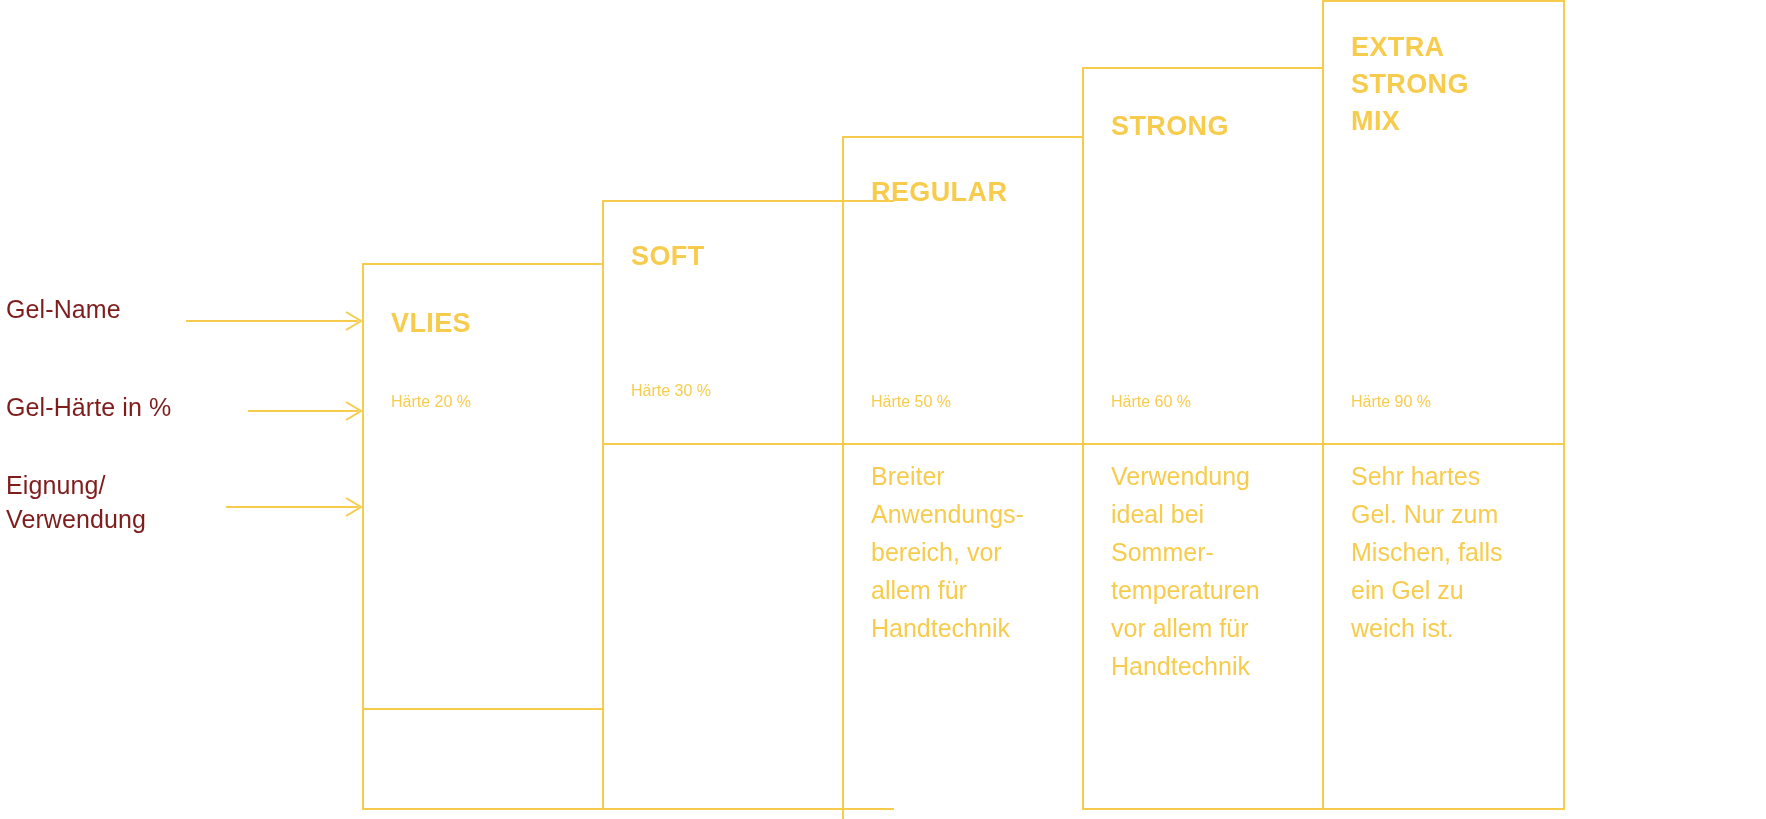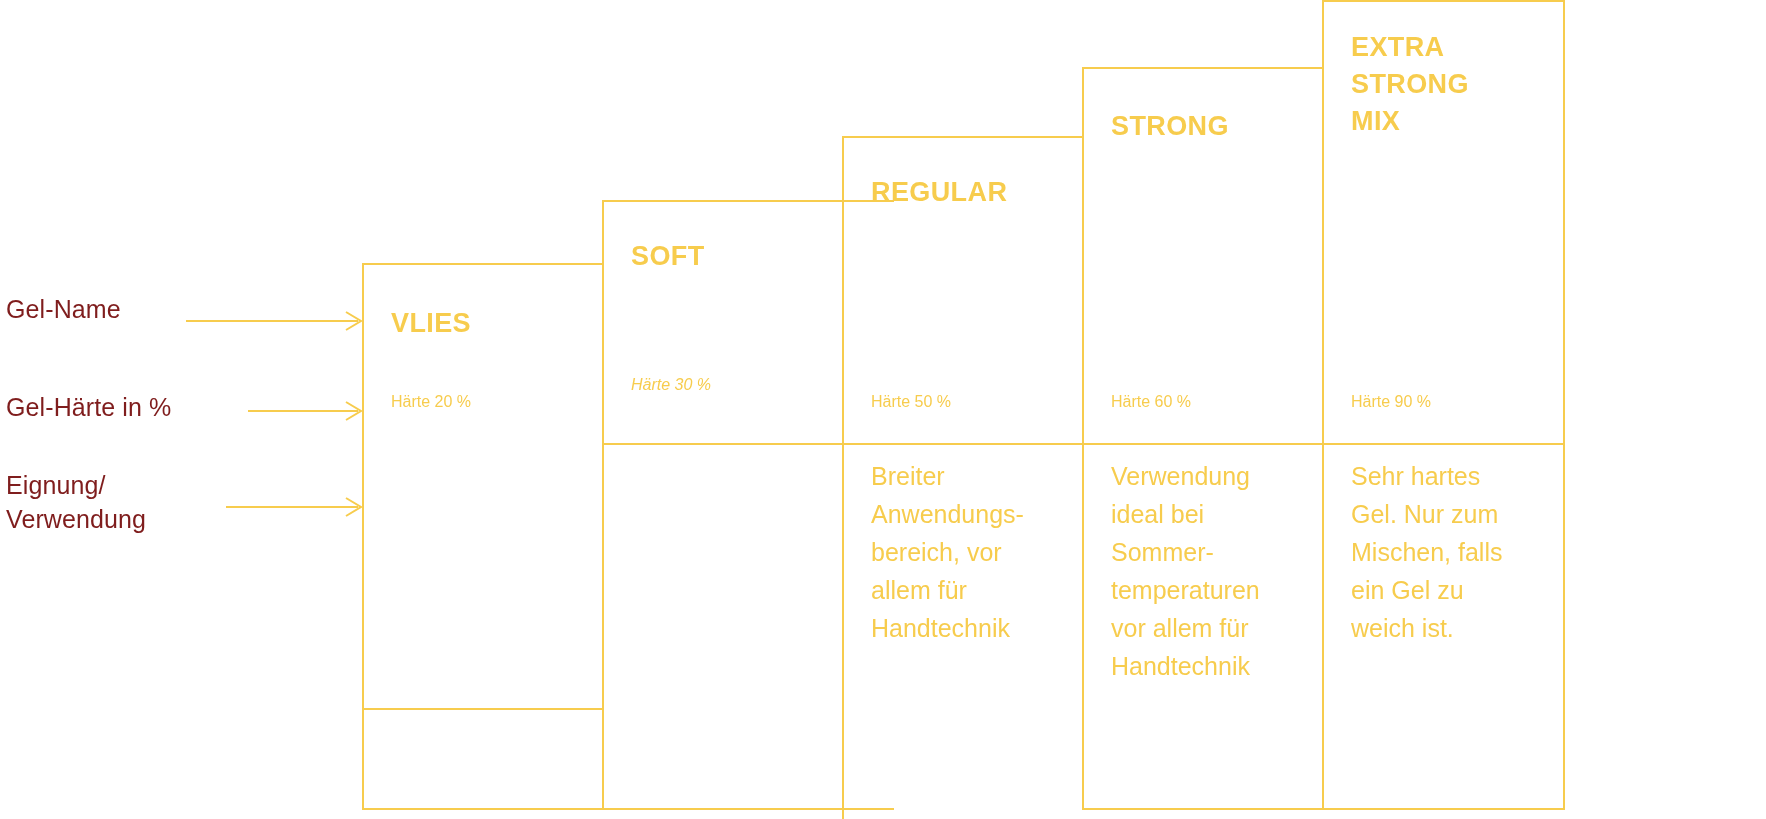--- a/index.html
+++ b/index.html
@@ -129,21 +129,21 @@
 
   <div class="col" style="left:362px; top:263px; width:242px; height:547px;">
     <div class="divider"></div>
     <div class="col-title" style="top:40px;">VLIES</div>
     <div class="col-hardness" style="top:122px;">Härte 20 %</div>
   </div>
 
   <div class="col" style="left:602px; top:200px; width:292px; height:610px;">
     <div class="divider" style="top:241px;"></div>
     <div class="col-title" style="top:36px;">SOFT</div>
-    <div class="col-hardness" style="top:168px;font-style:italic;">Härte 30 %</div>
+    <div class="col-hardness" style="top:174px;">Härte 30 %</div>
   </div>
 
   <div class="col" style="left:842px; top:136px; width:242px; height:798px;">
     <div class="divider" style="top:305px;"></div>
     <div class="col-title" style="top:36px;">REGULAR</div>
     <div class="col-hardness" style="top:249px;">Härte 50 %</div>
     <div class="col-desc" style="top:319px;">Breiter
 Anwendungs-
 bereich, vor
 allem für

